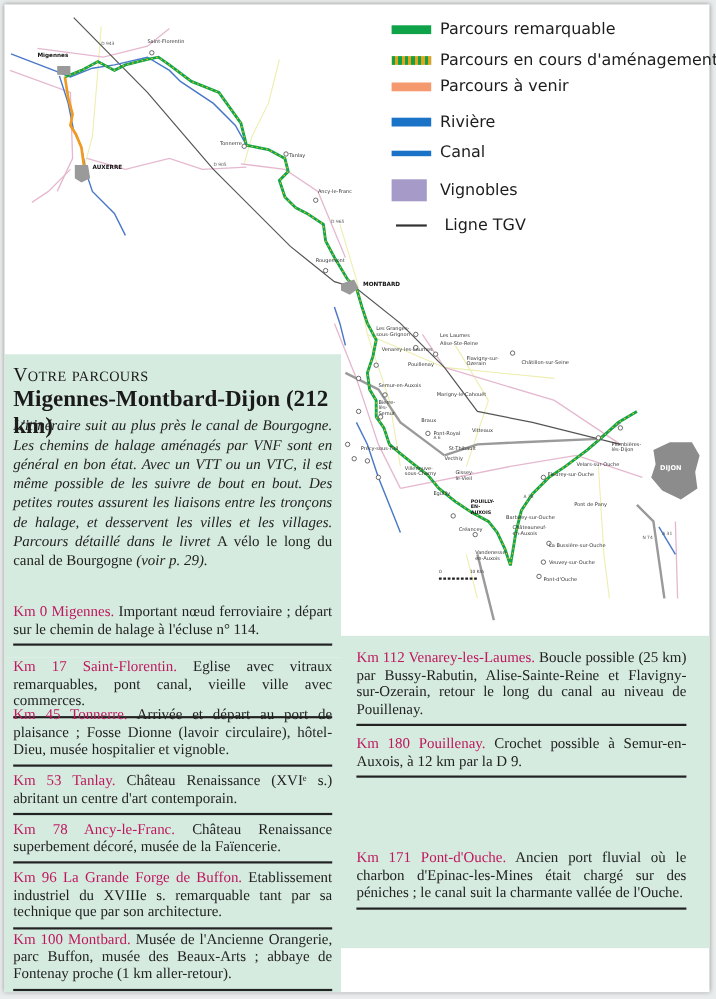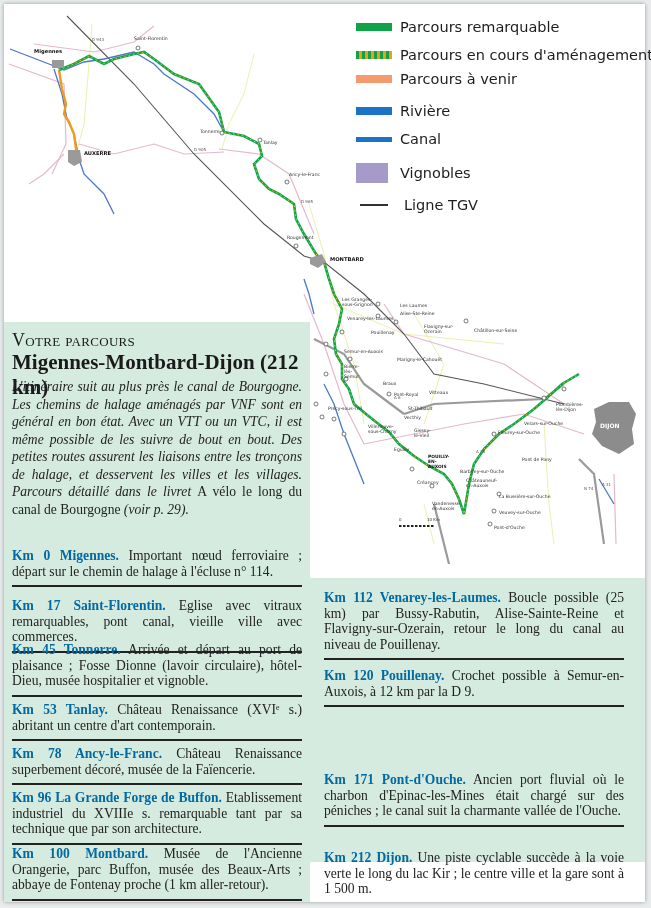--- a/index.html
+++ b/index.html
@@ -21,21 +21,21 @@
   .lbl.b{font-weight:bold;font-size:5.2px;color:#111;}
   .lbl.road{font-size:4px;color:#555;}
   .intro{position:absolute;left:0;top:318px;width:306px;height:276px;background:#d6ebe0;}
   .panel-left{position:absolute;left:0;top:594px;width:306px;height:304px;background:#d6ebe0;}
   .panel-right{position:absolute;left:306px;top:574px;width:335px;height:284px;background:#d6ebe0;}
   .title-small{position:absolute;left:8px;top:8px;font-size:18px;font-variant:small-caps;letter-spacing:0.3px;color:#1a1a1a;}
   .title-big{position:absolute;left:8px;top:28px;font-size:21px;font-weight:bold;color:#1a1a1a;}
   .intro-text{position:absolute;left:8px;top:56px;width:290px;font-size:13.6px;line-height:17.5px;font-style:italic;text-align:justify;color:#222;}
   .intro-text .up{font-style:normal;}
   .entry{position:absolute;width:290px;font-size:13.6px;line-height:15.6px;text-align:justify;color:#222;padding-bottom:6px;border-bottom:2px solid #222;}
-  .entry .km{font-weight:bold;color:#0369a1;}
+  .entry .km{font-weight:normal;color:#be185d;}
   .entry.noline{border-bottom:none;}
 </style>
 </head>
 <body>
 
 <div class="page">
 
   <div class="map">
     <svg width="641" height="560" viewBox="0 0 641 560">
 
@@ -216,18 +216,17 @@
     <div class="entry" style="left:8px;top:0px"><span class="km">Km 17 Saint-Florentin.</span><span> Eglise avec vitraux remarquables, pont canal, vieille ville avec commerces.</span></div>
     <div class="entry" style="left:8px;top:44px"><span class="km">Km 45 Tonnerre.</span><span> Arrivée et départ au port de plaisance ; Fosse Dionne (lavoir circulaire), hôtel-Dieu, musée hospitalier et vignoble.</span></div>
     <div class="entry" style="left:8px;top:104px"><span class="km">Km 53 Tanlay.</span><span> Château Renaissance (XVIᵉ s.) abritant un centre d'art contemporain.</span></div>
     <div class="entry" style="left:8px;top:148px"><span class="km">Km 78 Ancy-le-Franc.</span><span> Château Renaissance superbement décoré, musée de la Faïencerie.</span></div>
     <div class="entry" style="left:8px;top:192px"><span class="km">Km 96 La Grande Forge de Buffon.</span><span> Etablissement industriel du XVIIIe s. remarquable tant par sa technique que par son architecture.</span></div>
     <div class="entry" style="left:8px;top:248px"><span class="km">Km 100 Montbard.</span><span> Musée de l'Ancienne Orangerie, parc Buffon, musée des Beaux-Arts ; abbaye de Fontenay proche (1 km aller-retour).</span></div>
   </div>
 
   <div class="panel-right">
     <div class="entry" style="left:14px;top:12px;width:300px"><span class="km">Km 112 Venarey-les-Laumes.</span><span> Boucle possible (25 km) par Bussy-Rabutin, Alise-Sainte-Reine et Flavigny-sur-Ozerain, retour le long du canal au niveau de Pouillenay.</span></div>
-    <div class="entry" style="left:14px;top:90px;width:300px"><span class="km">Km 120 Pouillenay.</span><span> Crochet possible à Semur-en-Auxois, à 12 km par la D 9.</span></div>
+    <div class="entry" style="left:14px;top:90px;width:300px"><span class="km">Km 180 Pouillenay.</span><span> Crochet possible à Semur-en-Auxois, à 12 km par la D 9.</span></div>
     <div class="entry" style="left:14px;top:194px;width:300px"><span class="km">Km 171 Pont-d'Ouche.</span><span> Ancien port fluvial où le charbon d'Epinac-les-Mines était chargé sur des péniches ; le canal suit la charmante vallée de l'Ouche.</span></div>
-    <div class="entry noline" style="left:14px;top:272px;width:300px"><span class="km">Km 212 Dijon.</span><span> Une piste cyclable succède à la voie verte le long du lac Kir ; le centre ville et la gare sont à 1 500 m.</span></div>
   </div>
 
 </div>
 
 </body></html>

